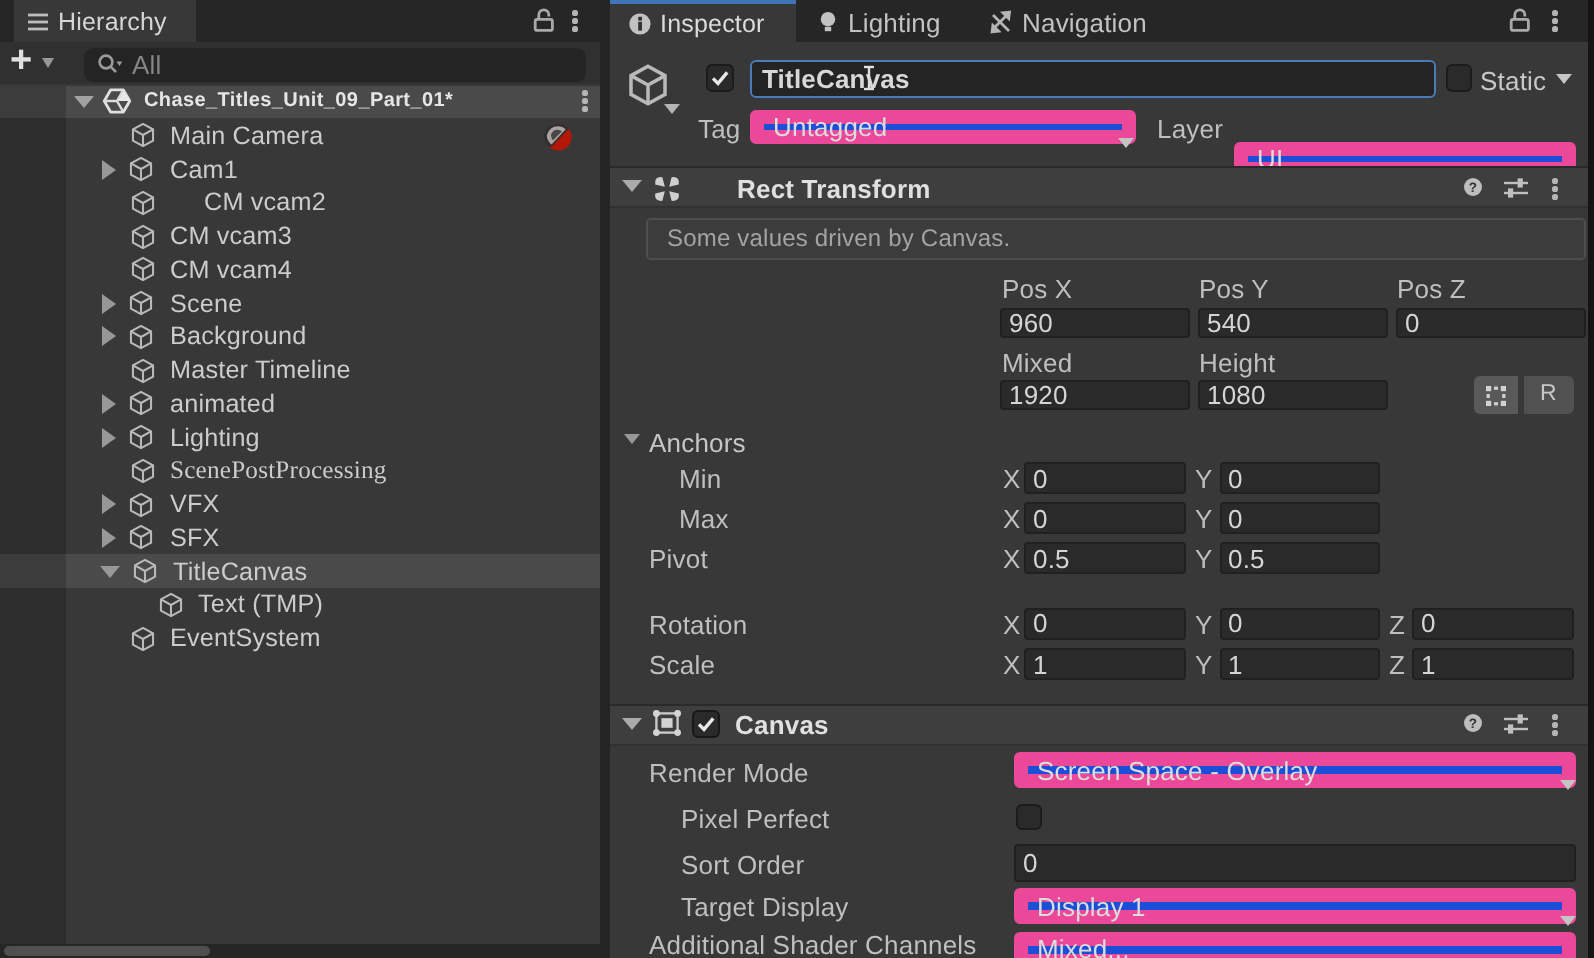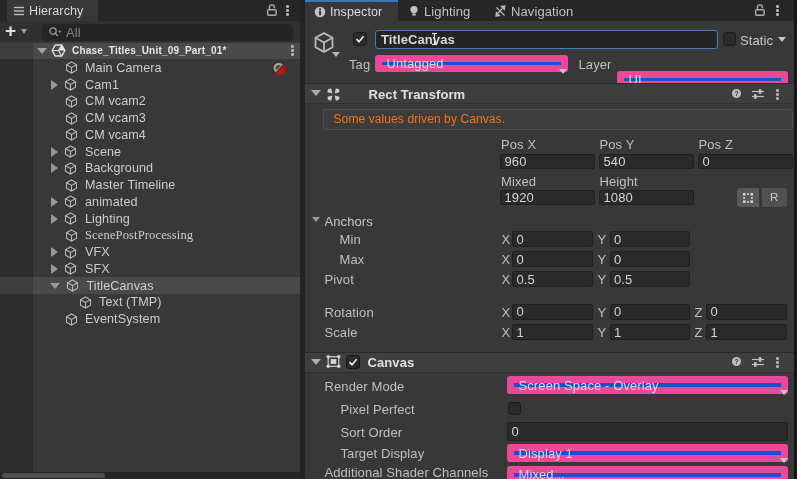--- a/index.html
+++ b/index.html
@@ -94,21 +94,21 @@
     <div class="tri-r" style="margin-left:51px"></div>
       <svg style="margin-left:6px" width="13" height="13" viewBox="0 0 15 15">
         <use href="#cube"></use>
       </svg>
     <span style="margin-left:8px;color:#cccccc">Cam1</span>
   </div>
   <div class="row" style="top:92.75px;">
     <svg style="margin-left:65px" width="13" height="13" viewBox="0 0 15 15">
         <use href="#cube"></use>
       </svg>
-    <span style="margin-left:7px;color:#cccccc">CM vcam2</span>
+    <span style="margin-left:24px;color:#cccccc">CM vcam2</span>
   </div>
   <div class="row" style="top:109.50px;">
     <svg style="margin-left:65px" width="13" height="13" viewBox="0 0 15 15">
         <use href="#cube"></use>
       </svg>
     <span style="margin-left:7px;color:#cccccc">CM vcam3</span>
   </div>
   <div class="row" style="top:126.25px;">
     <svg style="margin-left:65px" width="13" height="13" viewBox="0 0 15 15">
         <use href="#cube"></use>
@@ -274,21 +274,21 @@
       <rect x="6.8" y="0.2" width="2.6" height="4.6" fill="#c0c0c0"></rect>
       <rect x="2" y="5.2" width="2.6" height="4.6" fill="#c0c0c0"></rect>
     </svg>
   <div class="kebab" style="left:471px;top:89px">
       <i></i>
       <i></i>
       <i></i>
     </div>
 
   <div class="abs" style="left:17.5px;top:108.5px;width:470px;height:21px;background:#3c3c3c;border:1px solid #4e4e4e;border-radius:2.5px;display:flex;align-items:center">
-      <span style="margin-left:10px;font-size:12px;color:#f97316">Some values driven by Canvas.</span>
+      <span style="margin-left:10px;font-size:12px;color:#a3a3a3">Some values driven by Canvas.</span>
     </div>
 
   <span class="lbl" style="left:196px;top:137px">Pos X</span>
   <span class="lbl" style="left:294.5px;top:137px">Pos Y</span>
   <span class="lbl" style="left:393.5px;top:137px">Pos Z</span>
   <div class="field" style="left:195px;top:153.6px;width:94.5px">960</div>
   <div class="field" style="left:294px;top:153.6px;width:94.5px">540</div>
   <div class="field" style="left:393px;top:153.6px;width:95px">0</div>
   <span class="lbl" style="left:196px;top:173.5px">Mixed</span>
   <span class="lbl" style="left:294.5px;top:173.5px">Height</span>

